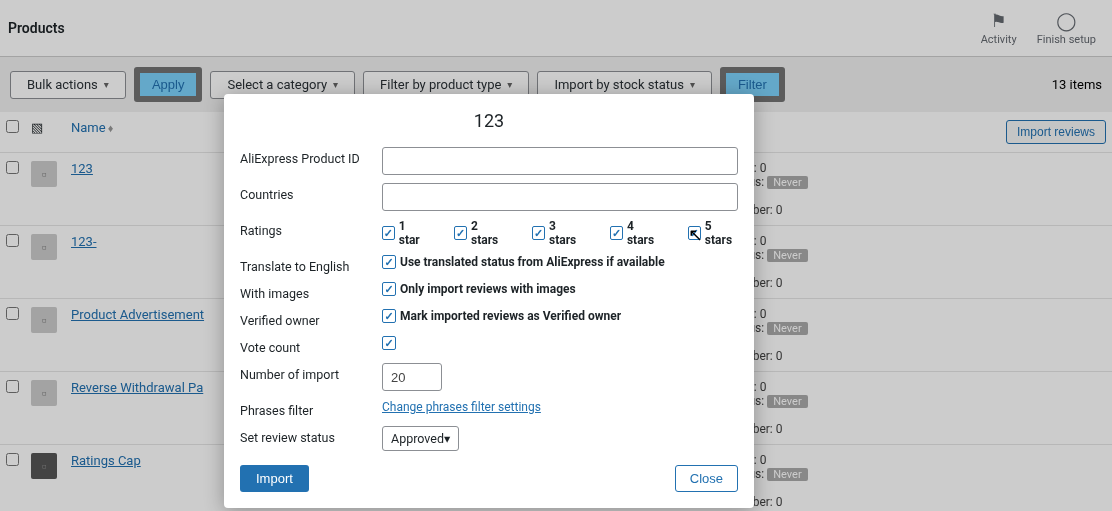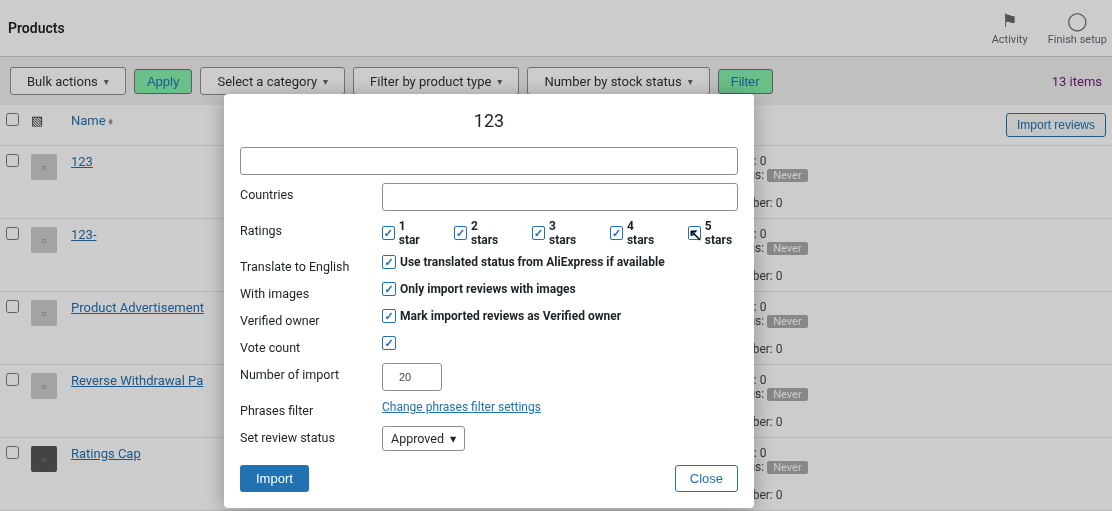--- a/index.html
+++ b/index.html
@@ -1,28 +1,28 @@
 <!DOCTYPE html>
 <html><head>
 <meta charset="utf-8">
 <style>
 * { box-sizing: border-box; margin: 0; padding: 0; }
 body { font-family: -apple-system, BlinkMacSystemFont, "Segoe UI", Roboto, sans-serif; font-size: 13px; color: #1d2327; background: #f0f0f1; width: 1112px; height: 511px; overflow: hidden; position: relative; }
 
-.header { background: #fff; padding: 10px 5px 10px 8px; display: flex; justify-content: space-between; align-items: center; border-bottom: 1px solid #ccc; }
+.header { background: #fff; padding: 10px 16px 10px 8px; display: flex; justify-content: space-between; align-items: center; border-bottom: 1px solid #ccc; }
 .header h1 { font-size: 14px; font-weight: 600; }
 .header-actions { display: flex; gap: 20px; }
 .header-action { display: flex; flex-direction: column; align-items: center; font-size: 11px; color: #646970; }
 .header-action .icon { font-size: 18px; margin-bottom: 2px; }
 
 .toolbar { background: #f0f0f1; padding: 10px; display: flex; gap: 8px; align-items: center; }
 .select-box { background: #fff; border: 1px solid #8c8f94; border-radius: 3px; padding: 4px 16px; display: flex; align-items: center; gap: 6px; color: #2c3338; font-size: 13px; min-height: 28px; }
 .select-box .chevron { font-size: 10px; color: #666; }
-.btn-blue { background: #86efac; border: 1px solid #737373; color: #2271b1; padding: 4px 12px; border-radius: 3px; font-size: 13px; cursor: pointer; }
-.items-count { margin-left: auto; color: #701a75; font-size: 13px; }
+.btn-blue { background: #7dd3fc; border: 6px solid #737373; color: #2271b1; padding: 4px 12px; border-radius: 3px; font-size: 13px; cursor: pointer; }
+.items-count { margin-left: auto; color: #000000; font-size: 13px; }
 
 .table { width: 100%; border-collapse: collapse; background: #fff; }
 .table th, .table td { padding: 8px 6px; text-align: left; vertical-align: top; border-bottom: 1px solid #e5e5e5; }
 .table th { font-weight: 400; color: #2271b1; font-size: 13px; }
 .table th.plain { color: #1d2327; }
 .sort-arrows { color: #999; font-size: 11px; margin-left: 2px; }
 .col-check { width: 24px; }
 .col-img { width: 40px; }
 .col-name { width: 340px; }
 .col-price { width: 120px; }
@@ -35,27 +35,27 @@
 .small { font-size: 12px; color: #444; }
 .badge { background: #aaa; color: #fff; padding: 0 6px; border-radius: 2px; font-size: 11px; }
 .import-reviews-btn { background: #f6f7f7; border: 1px solid #2271b1; color: #2271b1; padding: 4px 10px; border-radius: 3px; font-size: 12px; }
 
 .overlay { position: absolute; inset: 0; background: rgba(0,0,0,0.2); }
 .modal { position: absolute; left: 224px; top: 94px; width: 530px; background: #fff; border-radius: 4px; box-shadow: 0 3px 20px rgba(0,0,0,0.3); padding: 16px; }
 .modal-title { text-align: center; font-size: 18px; font-weight: 400; margin-bottom: 16px; }
 .form-row { display: flex; align-items: flex-start; margin-bottom: 8px; gap: 10px; }
 .form-label { width: 132px; font-size: 12.5px; padding-top: 4px; }
 .form-field { flex: 1; }
-.text-input { width: 100%; border: 1px solid #8c8f94; border-radius: 3px; padding: 5px 16px; font-size: 11px; min-height: 28px; }
+.text-input { width: 100%; border: 1px solid #8c8f94; border-radius: 3px; padding: 5px 8px; font-size: 13px; min-height: 28px; }
 .text-input.small { width: 60px; }
 .ratings-group { display: flex; gap: 28px; align-items: center; font-size: 12px; }
 .check-item { display: flex; align-items: center; gap: 4px; font-size: 12px; font-weight: bold; }
 .chk { width: 14px; height: 14px; border: 1px solid #2271b1; border-radius: 2px; display:inline-flex; align-items:center; justify-content:center; color:#2271b1; font-size:11px; line-height:1; background:#fff; }
 .chk.checked::before { content:"✓"; }
-.select-inline { border: 1px solid #8c8f94; border-radius: 3px; padding: 4px 8px; display:inline-flex; align-items:center; gap:6px; font-size:12.5px; }
+.select-inline { border: 1px solid #8c8f94; border-radius: 3px; padding: 4px 8px; display:inline-flex; align-items:center; gap:0; font-size:12.5px; }
 .modal-footer { display:flex; justify-content: space-between; margin-top: 14px; }
 .btn-primary { background: #2271b1; color: #fff; border: none; padding: 6px 16px; border-radius: 3px; font-size: 13px; cursor:pointer; }
 .btn-secondary { background: #fff; border: 1px solid #2271b1; color: #2271b1; padding: 5px 14px; border-radius: 3px; font-size: 13px; cursor:pointer; }
 
 .cursor { position: absolute; left: 688px; top: 224px; font-size: 18px; color: #000; pointer-events:none; }
 </style>
 </head>
 <body>
 
 <div class="header">
@@ -80,21 +80,21 @@
   <button class="btn-blue">Apply</button>
   <div class="select-box">
     <span>Select a category</span>
     <span class="chevron">▾</span>
   </div>
   <div class="select-box">
     <span>Filter by product type</span>
     <span class="chevron">▾</span>
   </div>
   <div class="select-box">
-    <span>Number by stock status</span>
+    <span>Import by stock status</span>
     <span class="chevron">▾</span>
   </div>
   <button class="btn-blue">Filter</button>
   <span class="items-count">13 items</span>
 </div>
 
 <table class="table">
   <thead>
     <tr>
       <th class="col-check plain"><input type="checkbox" style=""></th>
@@ -154,20 +154,21 @@
       </tr>
     </tbody>
 </table>
 
 <div class="overlay"></div>
 
 <div class="modal">
   <div class="modal-title">123</div>
 
   <div class="form-row">
+    <div class="form-label">AliExpress Product ID</div>
     <div class="form-field"><input class="text-input" style=""></div>
   </div>
   <div class="form-row">
     <div class="form-label">Countries</div>
     <div class="form-field"><input class="text-input" style=""></div>
   </div>
   <div class="form-row">
     <div class="form-label">Ratings</div>
     <div class="form-field ratings-group" id="ratings-group">
         <span class="check-item">

